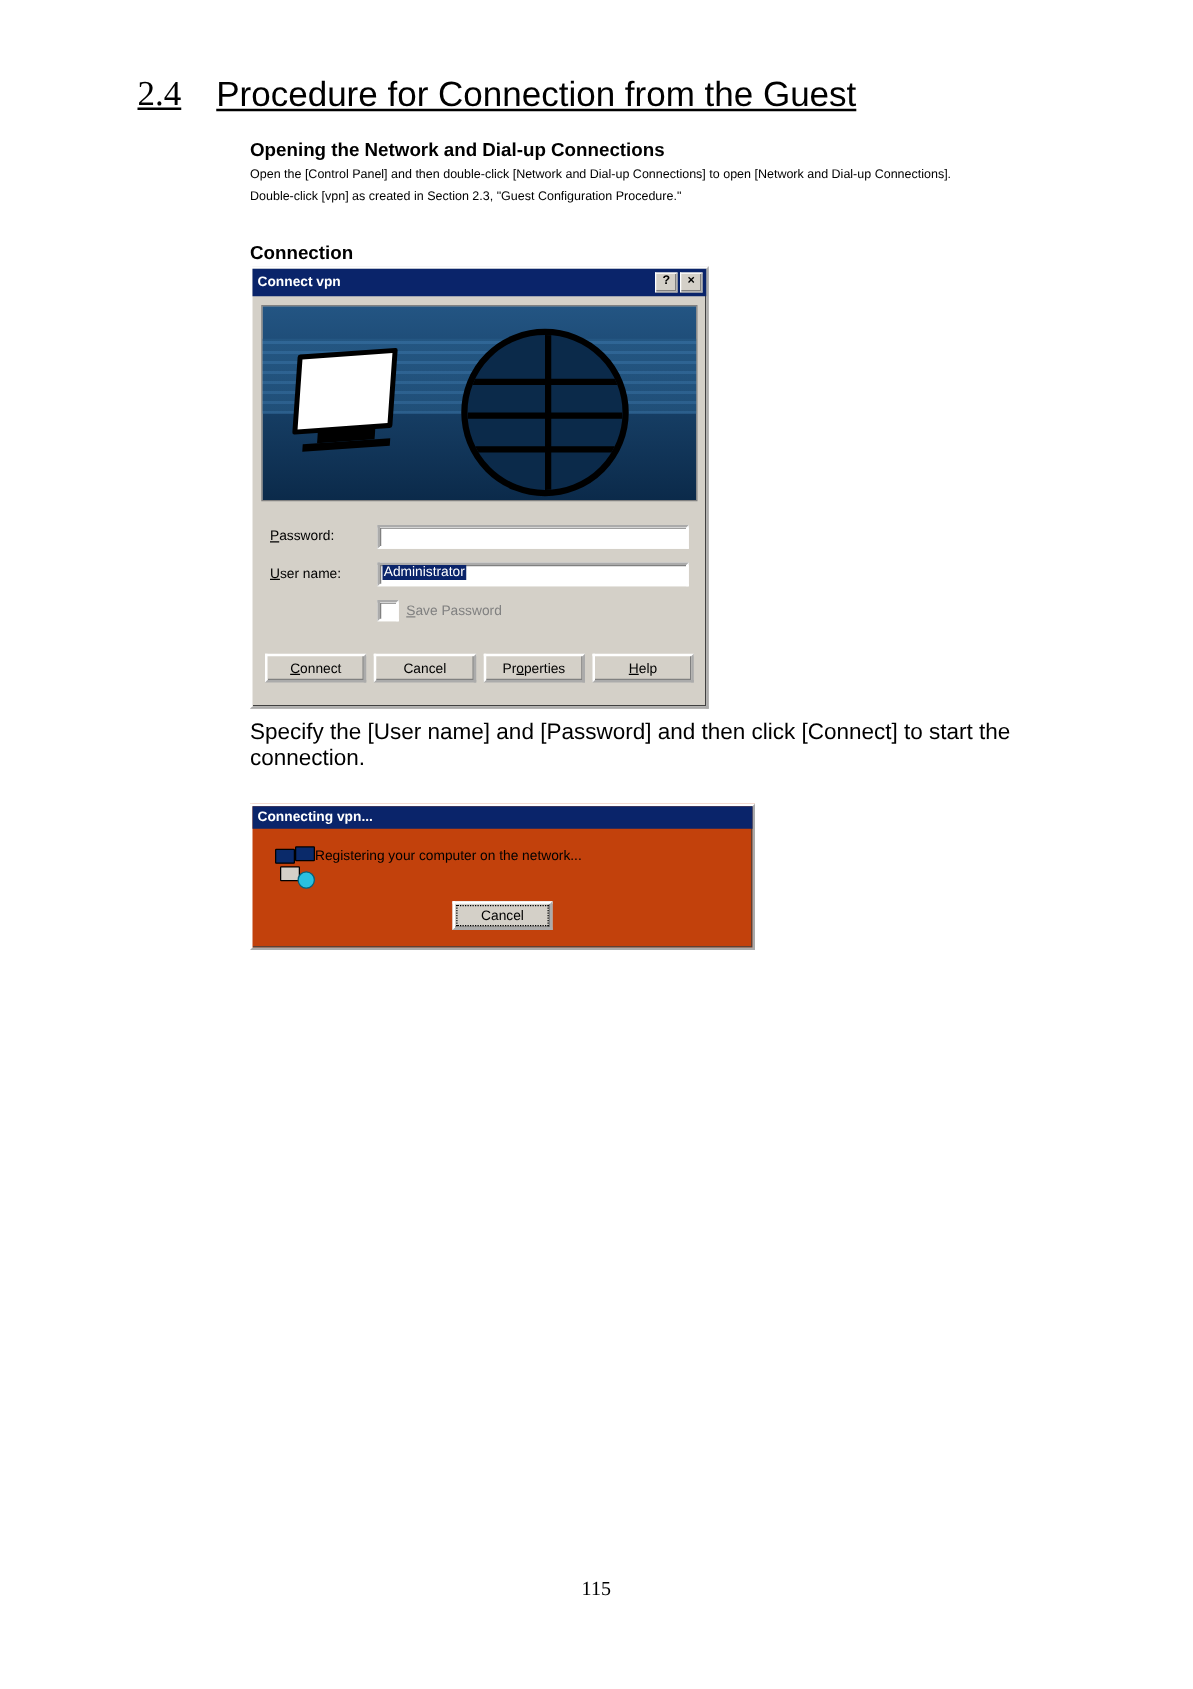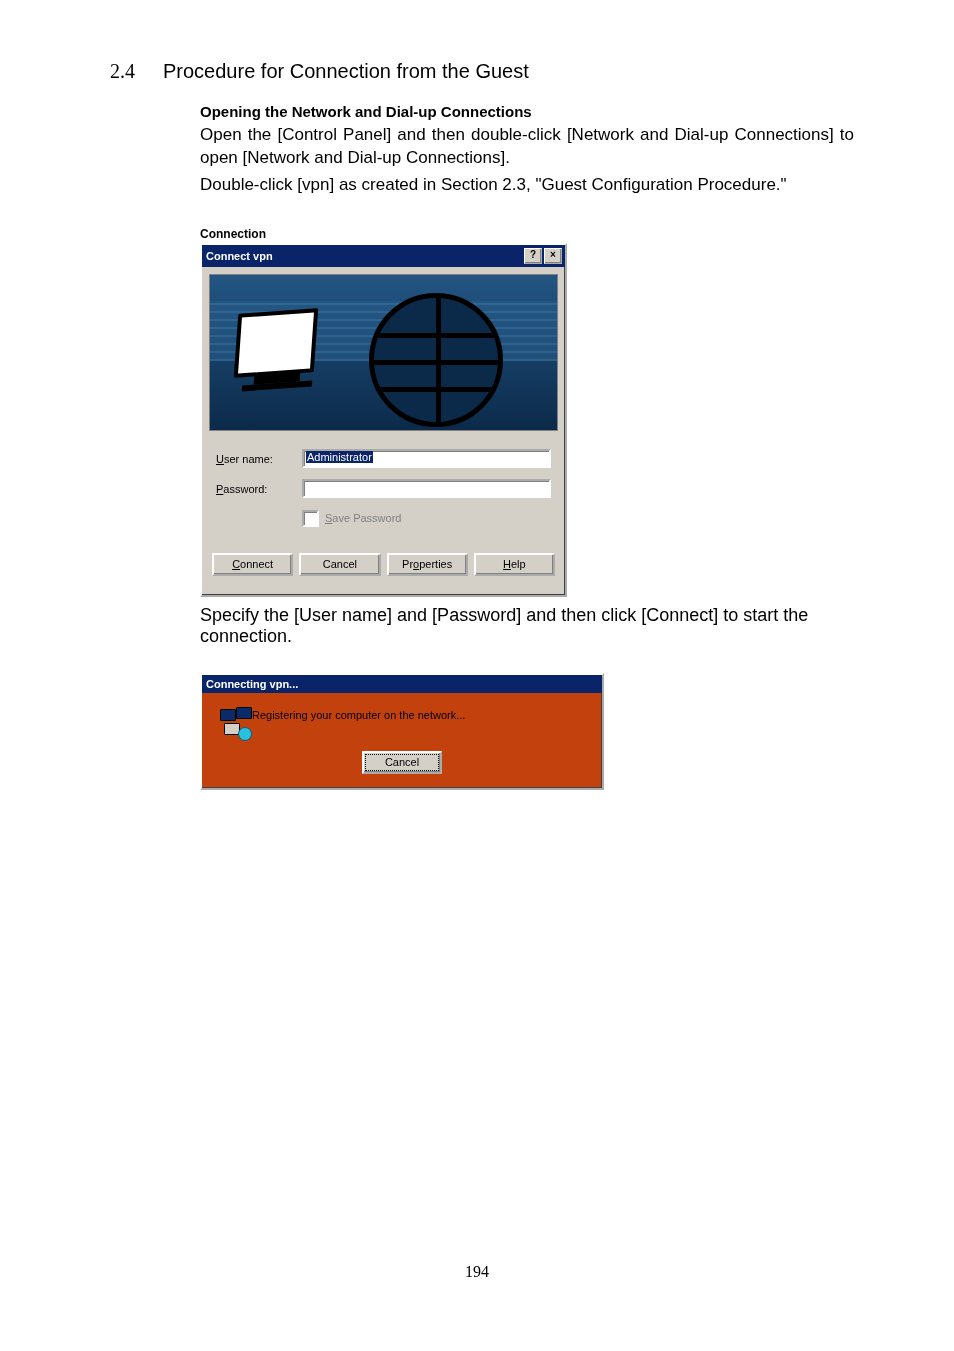--- a/index.html
+++ b/index.html
@@ -11,47 +11,48 @@
     height: 1351px;
     position: relative;
     color: #000;
   }
   .page {
     padding: 60px 100px 0 110px;
     box-sizing: border-box;
   }
   .section-heading {
     font-family: Arial, Helvetica, sans-serif;
-    font-size: 20px;
+    font-size: 28px;
     font-weight: 400;
     margin: 0 0 20px 0;
     display: flex;
     gap: 28px;
+    text-decoration: underline;
   }
   .section-number {
     font-family: "Times New Roman", Times, serif;
   }
   .body-indent {
     margin-left: 90px;
     max-width: 660px;
   }
   .subheading {
     font-weight: 700;
     font-size: 15px;
     margin: 0 0 4px 0;
   }
   .paragraph {
-    font-size: 17px;
+    font-size: 10px;
     line-height: 1.35;
     text-align: justify;
     margin: 0 0 4px 0;
   }
   .caption {
     font-weight: 700;
-    font-size: 12px;
+    font-size: 15px;
     margin: 30px 0 2px 0;
   }
 
   
   .win-dialog {
     width: 363px;
     background: #d4d0c8;
     border: 2px outset #fff;
     box-shadow: inset -1px -1px 0 #404040;
     font-family: Tahoma, "MS Sans Serif", sans-serif;
@@ -261,31 +262,31 @@
           <div class="lat l1"></div>
             <div class="lat l2"></div>
             <div class="lat l3"></div>
           <div class="mer"></div>
         </div>
       </div>
 
       <div class="form-area">
         <div class="form-row">
           <div class="form-label">
+            <span class="ul">P</span><span>assword:</span>
+          </div>
+          <input class="win-input" type="password" value="" style="">
+        </div>
+        <div class="form-row">
+          <div class="form-label">
             <span class="ul">U</span><span>ser name:</span>
           </div>
           <div class="win-input">
             <span class="sel-highlight">Administrator</span>
           </div>
-        </div>
-        <div class="form-row">
-          <div class="form-label">
-            <span class="ul">P</span><span>assword:</span>
-          </div>
-          <input class="win-input" type="password" value="" style="">
         </div>
         <div class="check-row">
           <div class="win-checkbox"></div>
           <span>
             <span class="ul">S</span><span>ave Password</span>
           </span>
         </div>
       </div>
 
       <div class="btn-row">
@@ -318,13 +319,13 @@
         <div class="prog-text">Registering your computer on the network...</div>
       </div>
       <div class="prog-btn-row">
         <button class="win-button dotted">Cancel</button>
       </div>
     </div>
 
   </div>
 </div>
 
-<div class="page-number">194</div>
+<div class="page-number">115</div>
 
 </body></html>

